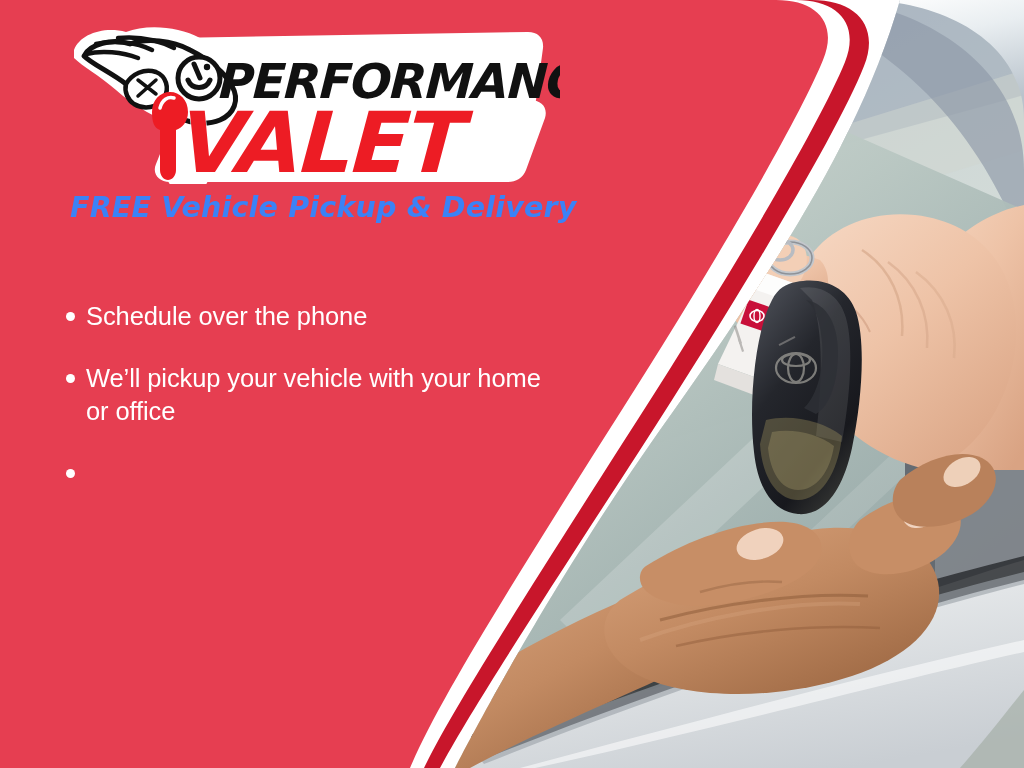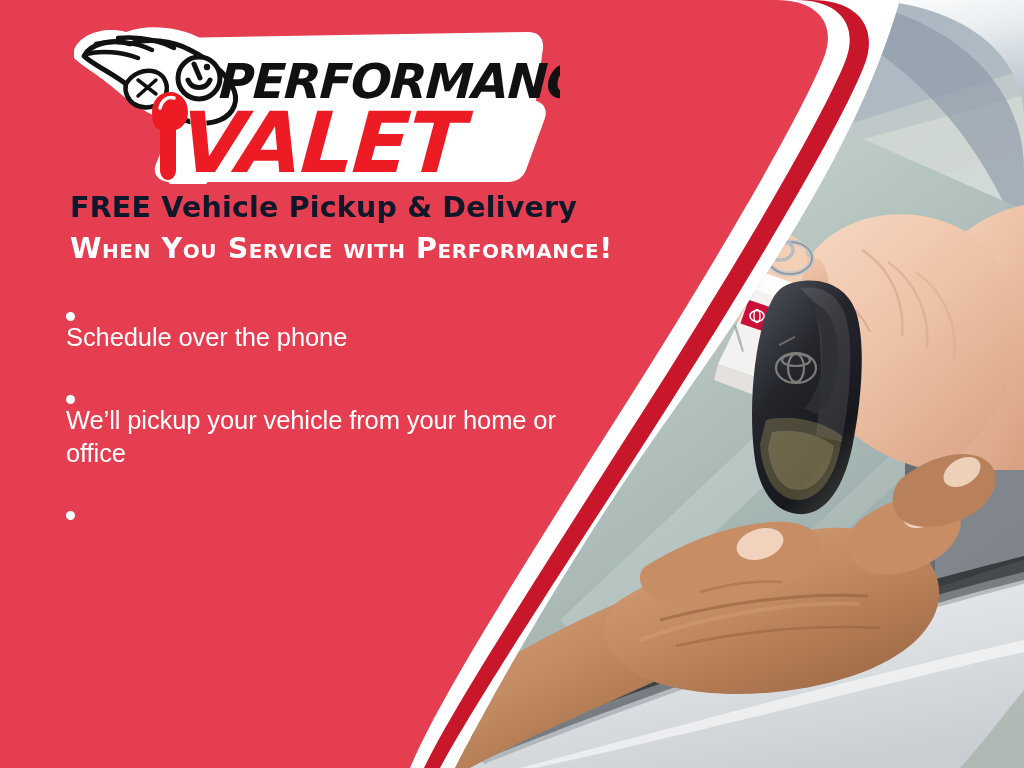--- a/index.html
+++ b/index.html
@@ -52,23 +52,24 @@
   .headline-block {
     position:absolute;
     left:70px; top:192px;
     width:620px;
   }
   .headline-1 {
     font-family:"DejaVu Sans", sans-serif;
     font-size:28.5px;
     font-weight:bold;
     letter-spacing:0.2px;
-    color:#0f172a;
+    color:#3b82f6;
     line-height:1.15;
     white-space:nowrap;
+    font-style:italic;
   }
   .headline-2 {
     font-family:"DejaVu Sans", sans-serif;
     font-size:28.5px;
     font-weight:bold;
     font-variant:small-caps;
     letter-spacing:0.6px;
     color:#ffffff;
     line-height:1.15;
     margin-top:8px;
@@ -78,21 +79,20 @@
   
   .bullets {
     position:absolute;
     left:66px; top:300px;
     width:490px;
   }
   .bullet-item {
     display:flex;
     align-items:flex-start;
     margin-bottom:29px;
-    flex-direction:column;
   }
   .bullet-dot {
     flex:0 0 auto;
     width:9px; height:9px;
     border-radius:50%;
     background:#ffffff;
     margin-top:12px;
     margin-right:11px;
   }
   .bullet-text {
@@ -384,33 +384,32 @@
         </g>
 
         <text x="163" y="84" font-family="'DejaVu Sans', sans-serif" font-size="48" font-weight="bold" font-style="italic" letter-spacing="-1.5" fill="#111111" transform="skewX(-3)">PERFORMANCE</text>
 
         <text x="130" y="158" font-family="'DejaVu Sans', sans-serif" font-size="84" font-weight="bold" font-style="italic" letter-spacing="-2" fill="#ED1C24" stroke="#ffffff" stroke-width="1" paint-order="stroke" transform="skewX(-4)">VALET</text>
       </svg>
     </div>
 
     <div class="headline-block">
       <div class="headline-1">FREE Vehicle Pickup &amp; Delivery</div>
-      <div class="headline-2">When You Service with Performance!</div>
     </div>
 
     <div class="bullets">
 
       <div class="bullet-item">
         <span class="bullet-dot"></span>
         <span class="bullet-text">Schedule over the phone</span>
       </div>
 
       <div class="bullet-item">
         <span class="bullet-dot"></span>
-        <span class="bullet-text">We’ll pickup your vehicle from your home or office</span>
+        <span class="bullet-text">We’ll pickup your vehicle with your home or office</span>
       </div>
 
 
       <div class="bullet-item">
         <span class="bullet-dot"></span>
       </div>
 
     </div>
 
   </div>

